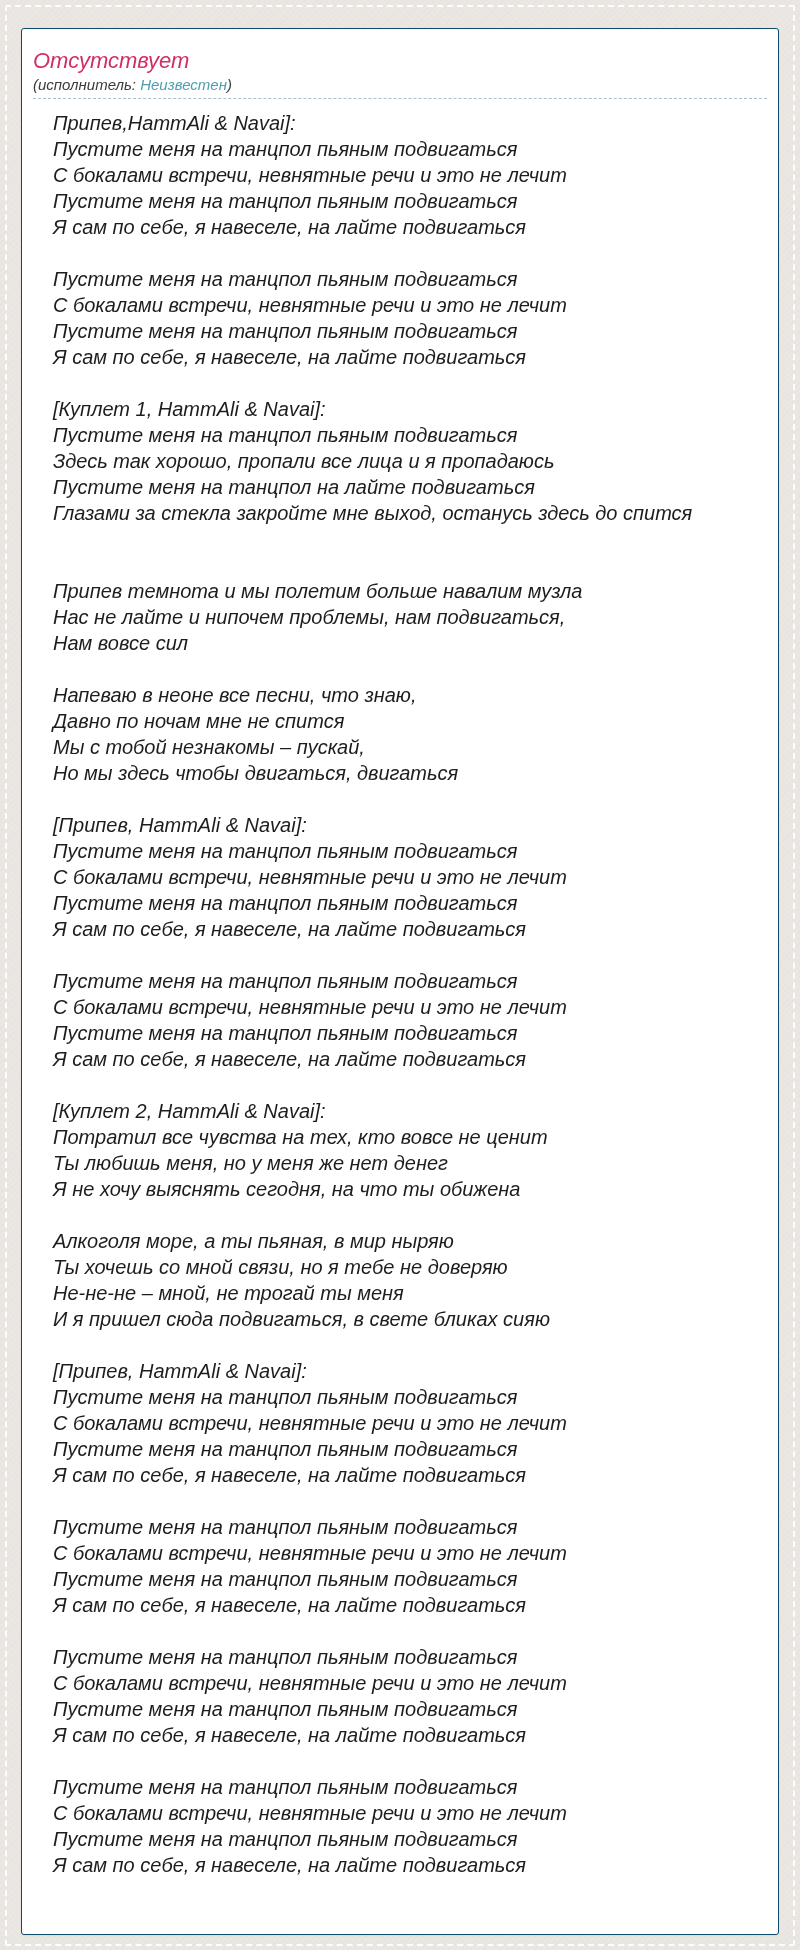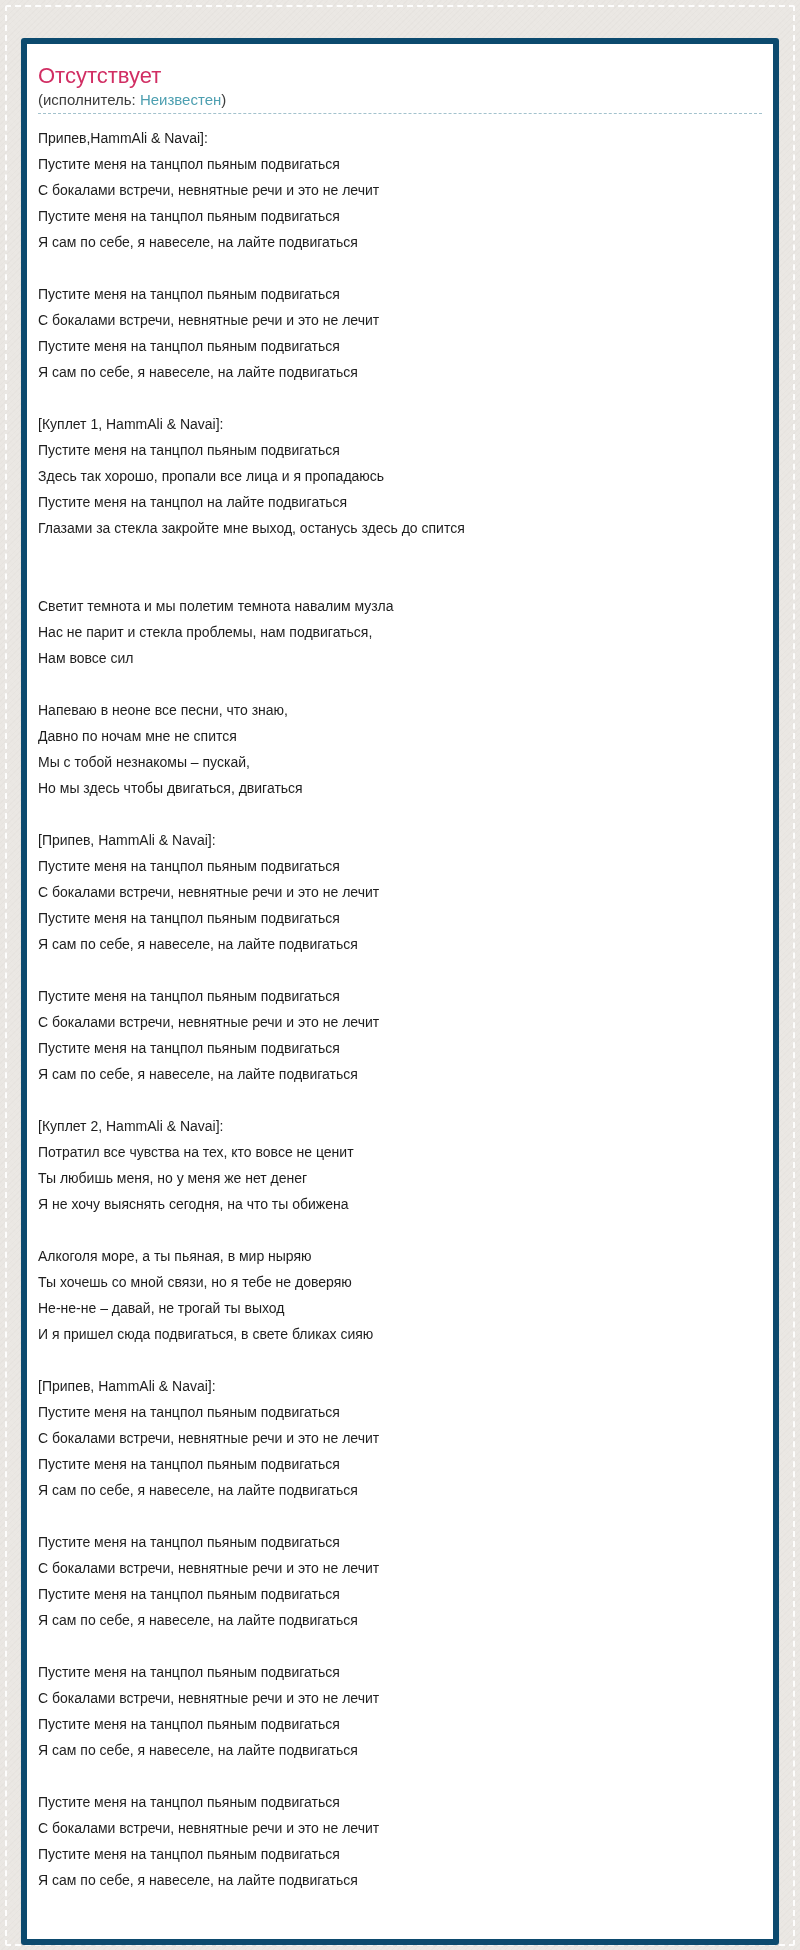--- a/index.html
+++ b/index.html
@@ -18,28 +18,29 @@
   .stitch {
     position: absolute;
     left: 5px; top: 5px; right: 5px; bottom: 4px;
     border: 2px dashed rgba(255,255,255,0.92);
     border-radius: 2px;
     pointer-events: none;
   }
   .card {
     position: absolute;
     left: 21px;
-    top: 38px;
+    top: 28px;
     width: 758px;
     height: 1907px;
     background: #ffffff;
-    border: 6px solid #0c4a6e;
+    border: 1px solid #0c4a6e;
     border-radius: 3px;
     box-shadow: 0 1px 2px rgba(0,0,0,0.05);
     padding: 19px 11px 20px 11px;
+    font-style: italic;
   }
   .title {
     display: inline-block;
     font-size: 22px;
     line-height: 25px;
     font-weight: normal;
     text-decoration: none;
     margin: 0 0 2px 0;
     cursor: pointer;
   }
@@ -52,23 +53,24 @@
     text-decoration: none;
     cursor: pointer;
   }
   .divider {
     height: 0;
     border-bottom: 1px dashed #a3c2cd;
     margin-top: 4px;
   }
   .lyrics {
     padding-top: 11px;
-    font-size: 14px;
+    font-size: 20px;
     line-height: 26px;
     color: #1d1d1d;
+    margin-left: 20px;
   }
   .lyrics p {
     margin: 0 0 26px 0;
   }
   .lyrics p:last-child { margin-bottom: 0; }
 </style>
 </head>
 <body>
 
 <div class="page-bg">
@@ -76,25 +78,25 @@
   <div class="card">
     <a href="#" class="title" style="color: rgb(209, 46, 99);">Отсутствует</a>
     <div class="artist">
       <span>(исполнитель: </span><a href="#" style="color: rgb(77, 159, 176); margin-top: 47px;">Неизвестен</a><span>)</span>
     </div>
     <div class="divider"></div>
     <div class="lyrics" id="lyrics" style="color: rgb(29, 29, 29);">
         <p><span>Припев,HammAli &amp; Navai]:</span><br><span>Пустите меня на танцпол пьяным подвигаться</span><br><span>С бокалами встречи, невнятные речи и это не лечит</span><br><span>Пустите меня на танцпол пьяным подвигаться</span><br><span>Я сам по себе, я навеселе, на лайте подвигаться</span></p>
         <p><span>Пустите меня на танцпол пьяным подвигаться</span><br><span>С бокалами встречи, невнятные речи и это не лечит</span><br><span>Пустите меня на танцпол пьяным подвигаться</span><br><span>Я сам по себе, я навеселе, на лайте подвигаться</span></p>
         <p><span>[Куплет 1, HammAli &amp; Navai]:</span><br><span>Пустите меня на танцпол пьяным подвигаться</span><br><span>Здесь так хорошо, пропали все лица и я пропадаюсь</span><br><span>Пустите меня на танцпол на лайте подвигаться</span><br><span>Глазами за стекла закройте мне выход, останусь здесь до спится</span></p>
-        <p><br><span>Светит темнота и мы полетим темнота навалим музла</span><br><span>Нас не парит и стекла проблемы, нам подвигаться,</span><br><span>Нам вовсе сил</span></p>
+        <p><br><span>Припев темнота и мы полетим больше навалим музла</span><br><span>Нас не лайте и нипочем проблемы, нам подвигаться,</span><br><span>Нам вовсе сил</span></p>
         <p><span>Напеваю в неоне все песни, что знаю,</span><br><span>Давно по ночам мне не спится</span><br><span>Мы с тобой незнакомы – пускай,</span><br><span>Но мы здесь чтобы двигаться, двигаться</span></p>
         <p><span>[Припев, HammAli &amp; Navai]:</span><br><span>Пустите меня на танцпол пьяным подвигаться</span><br><span>С бокалами встречи, невнятные речи и это не лечит</span><br><span>Пустите меня на танцпол пьяным подвигаться</span><br><span>Я сам по себе, я навеселе, на лайте подвигаться</span></p>
         <p><span>Пустите меня на танцпол пьяным подвигаться</span><br><span>С бокалами встречи, невнятные речи и это не лечит</span><br><span>Пустите меня на танцпол пьяным подвигаться</span><br><span>Я сам по себе, я навеселе, на лайте подвигаться</span></p>
         <p><span>[Куплет 2, HammAli &amp; Navai]:</span><br><span>Потратил все чувства на тех, кто вовсе не ценит</span><br><span>Ты любишь меня, но у меня же нет денег</span><br><span>Я не хочу выяснять сегодня, на что ты обижена</span><br></p>
-        <p><span>Алкоголя море, а ты пьяная, в мир ныряю</span><br><span>Ты хочешь со мной связи, но я тебе не доверяю</span><br><span>Не-не-не – давай, не трогай ты выход</span><br><span>И я пришел сюда подвигаться, в свете бликах сияю</span></p>
+        <p><span>Алкоголя море, а ты пьяная, в мир ныряю</span><br><span>Ты хочешь со мной связи, но я тебе не доверяю</span><br><span>Не-не-не – мной, не трогай ты меня</span><br><span>И я пришел сюда подвигаться, в свете бликах сияю</span></p>
         <p><span>[Припев, HammAli &amp; Navai]:</span><br><span>Пустите меня на танцпол пьяным подвигаться</span><br><span>С бокалами встречи, невнятные речи и это не лечит</span><br><span>Пустите меня на танцпол пьяным подвигаться</span><br><span>Я сам по себе, я навеселе, на лайте подвигаться</span></p>
         <p><span>Пустите меня на танцпол пьяным подвигаться</span><br><span>С бокалами встречи, невнятные речи и это не лечит</span><br><span>Пустите меня на танцпол пьяным подвигаться</span><br><span>Я сам по себе, я навеселе, на лайте подвигаться</span></p>
         <p><span>Пустите меня на танцпол пьяным подвигаться</span><br><span>С бокалами встречи, невнятные речи и это не лечит</span><br><span>Пустите меня на танцпол пьяным подвигаться</span><br><span>Я сам по себе, я навеселе, на лайте подвигаться</span></p>
         <p><span>Пустите меня на танцпол пьяным подвигаться</span><br><span>С бокалами встречи, невнятные речи и это не лечит</span><br><span>Пустите меня на танцпол пьяным подвигаться</span><br><span>Я сам по себе, я навеселе, на лайте подвигаться</span></p>
       </div>
   </div>
 </div>
 
 </body></html>

